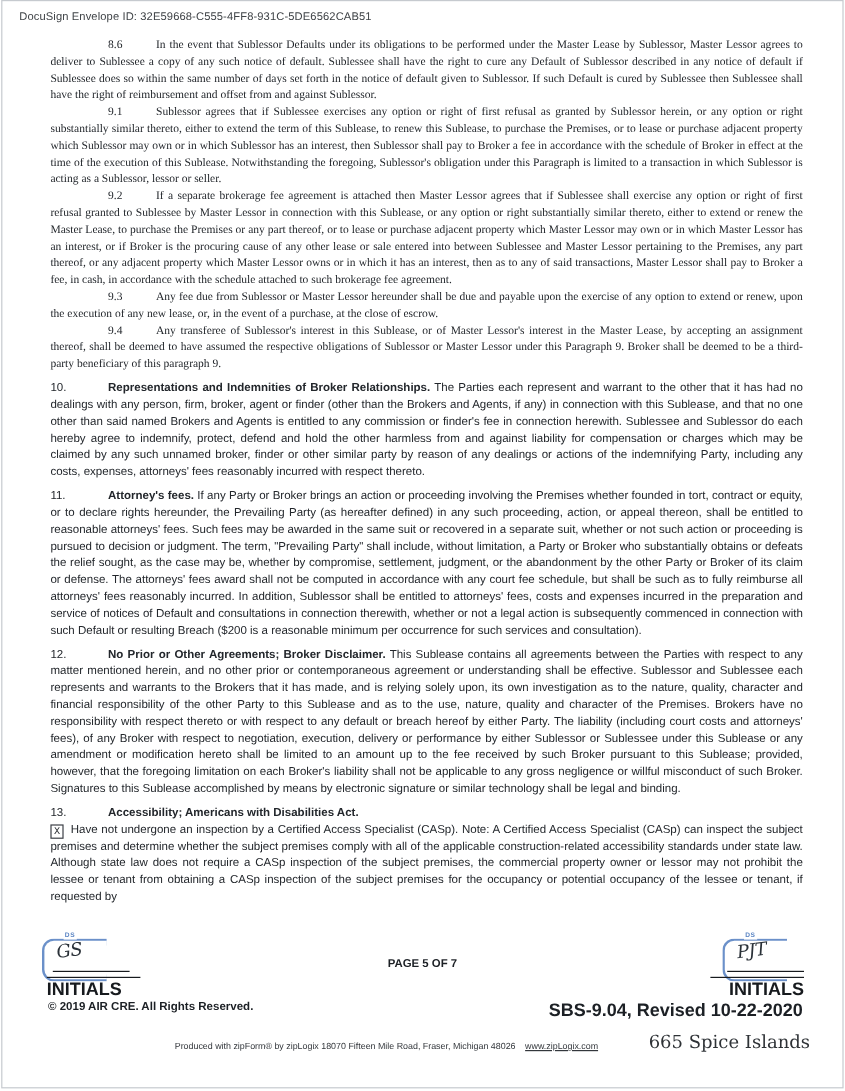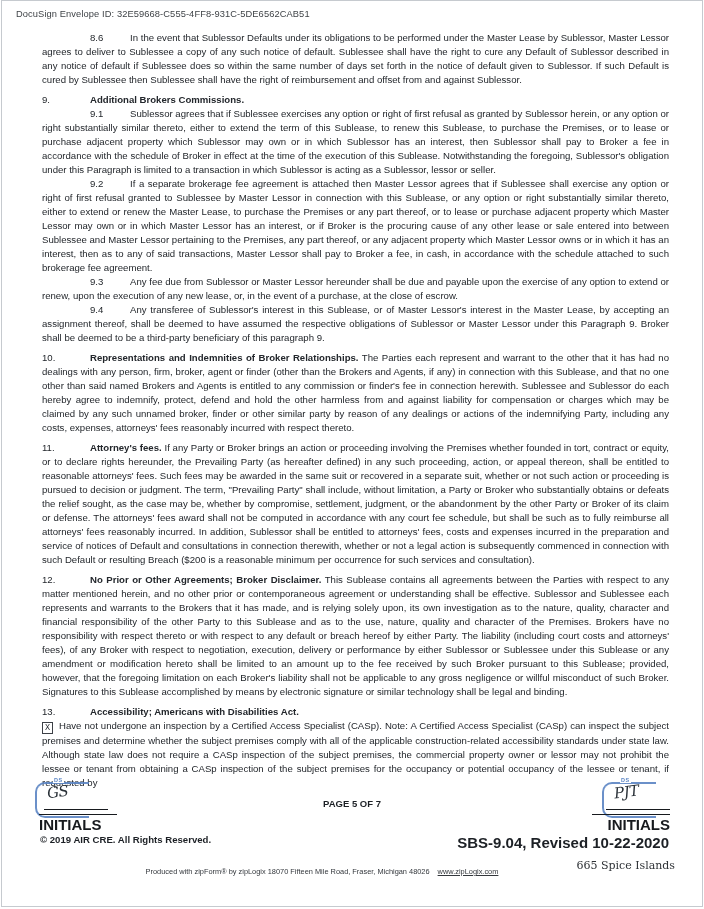--- a/index.html
+++ b/index.html
@@ -14,21 +14,21 @@
     font-size:9.3px; color:#3f4347; letter-spacing:.1px;
   }
   .doc-body {
     position:absolute; left:40px; top:30px; width:627px;
     font-size:9.6px; line-height:14px; color:var(--ink);
     text-align:justify;
   }
   .para { margin:0; }
   .para.mt { margin-top:6px; }
   .secnum { display:inline-block; width:48px; text-indent:0; }
-  .para.sub { text-indent:48px; }
+  .para.sub { text-indent:48px;font-family:Liberation Serif, serif; }
   .para.sub .subnum { display:inline-block; width:40px; text-indent:0; }
   .para.suba { text-indent:88px; }
   .para.suba .anum { display:inline-block; width:40px; text-indent:0; }
   b { font-weight:bold; }
   .checkbox {
     display:inline-block; width:9px; height:10px; border:1px solid #3c4046;
     font-size:8.5px; line-height:10px; text-align:center; vertical-align:-1px;
     margin-right:6px; color:#2a2e33; font-family:"Liberation Mono", monospace;
   }
   
@@ -68,35 +68,34 @@
   .form-code {
     position:absolute; right:33px; top:833px; font-weight:bold; font-size:15px; color:#1c2025;
   }
   .produced {
     position:absolute; left:0; right:60px; top:866px; text-align:center;
     font-size:7.4px; color:#33373c;
   }
   .produced .link { text-decoration:underline; margin-left:8px; }
   .doc-ref {
     position:absolute; right:27px; top:858px;
-    font-family:"DejaVu Serif", serif; font-size:11px; color:#2e3236;
+    font-family:"DejaVu Serif", serif; font-size:15px; color:#2e3236;
   }
 </style>
 </head>
 <body>
 
 <div class="page">
 
   <div class="envelope">DocuSign Envelope ID: 32E59668-C555-4FF8-931C-5DE6562CAB51</div>
 
   <div class="doc-body">
 
     <p class="para sub"><span class="subnum">8.6</span><span>In the event that Sublessor Defaults under its obligations to be performed under the Master Lease by Sublessor, Master Lessor agrees to deliver to Sublessee a copy of any such notice of default. Sublessee shall have the right to cure any Default of Sublessor described in any notice of default if Sublessee does so within the same number of days set forth in the notice of default given to Sublessor. If such Default is cured by Sublessee then Sublessee shall have the right of reimbursement and offset from and against Sublessor.</span></p>
 
-    <p class="para mt"><span class="secnum">9.</span><b>Additional Brokers Commissions.</b></p>
 
     <p class="para sub"><span class="subnum">9.1</span><span>Sublessor agrees that if Sublessee exercises any option or right of first refusal as granted by Sublessor herein, or any option or right substantially similar thereto, either to extend the term of this Sublease, to renew this Sublease, to purchase the Premises, or to lease or purchase adjacent property which Sublessor may own or in which Sublessor has an interest, then Sublessor shall pay to Broker a fee in accordance with the schedule of Broker in effect at the time of the execution of this Sublease. Notwithstanding the foregoing, Sublessor's obligation under this Paragraph is limited to a transaction in which Sublessor is acting as a Sublessor, lessor or seller.</span></p>
 
     <p class="para sub"><span class="subnum">9.2</span><span>If a separate brokerage fee agreement is attached then Master Lessor agrees that if Sublessee shall exercise any option or right of first refusal granted to Sublessee by Master Lessor in connection with this Sublease, or any option or right substantially similar thereto, either to extend or renew the Master Lease, to purchase the Premises or any part thereof, or to lease or purchase adjacent property which Master Lessor may own or in which Master Lessor has an interest, or if Broker is the procuring cause of any other lease or sale entered into between Sublessee and Master Lessor pertaining to the Premises, any part thereof, or any adjacent property which Master Lessor owns or in which it has an interest, then as to any of said transactions, Master Lessor shall pay to Broker a fee, in cash, in accordance with the schedule attached to such brokerage fee agreement.</span></p>
 
     <p class="para sub"><span class="subnum">9.3</span><span>Any fee due from Sublessor or Master Lessor hereunder shall be due and payable upon the exercise of any option to extend or renew, upon the execution of any new lease, or, in the event of a purchase, at the close of escrow.</span></p>
 
     <p class="para sub"><span class="subnum">9.4</span><span>Any transferee of Sublessor's interest in this Sublease, or of Master Lessor's interest in the Master Lease, by accepting an assignment thereof, shall be deemed to have assumed the respective obligations of Sublessor or Master Lessor under this Paragraph 9. Broker shall be deemed to be a third-party beneficiary of this paragraph 9.</span></p>
 
     <p class="para mt"><span class="secnum">10.</span><b>Representations and Indemnities of Broker Relationships.</b><span> The Parties each represent and warrant to the other that it has had no dealings with any person, firm, broker, agent or finder (other than the Brokers and Agents, if any) in connection with this Sublease, and that no one other than said named Brokers and Agents is entitled to any commission or finder's fee in connection herewith. Sublessee and Sublessor do each hereby agree to indemnify, protect, defend and hold the other harmless from and against liability for compensation or charges which may be claimed by any such unnamed broker, finder or other similar party by reason of any dealings or actions of the indemnifying Party, including any costs, expenses, attorneys' fees reasonably incurred with respect thereto.</span></p>

